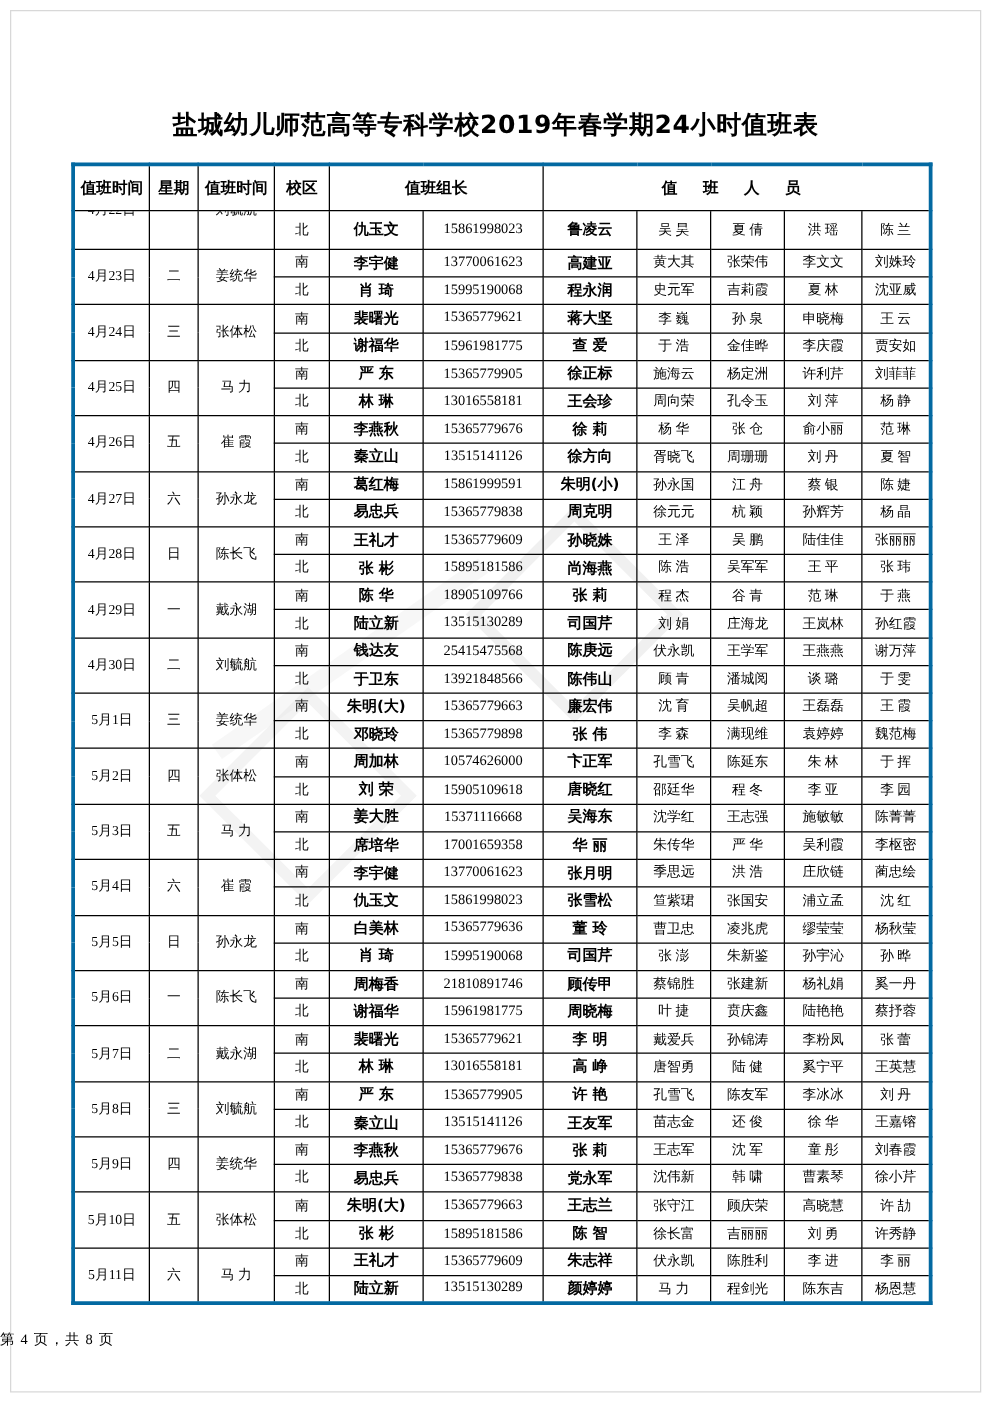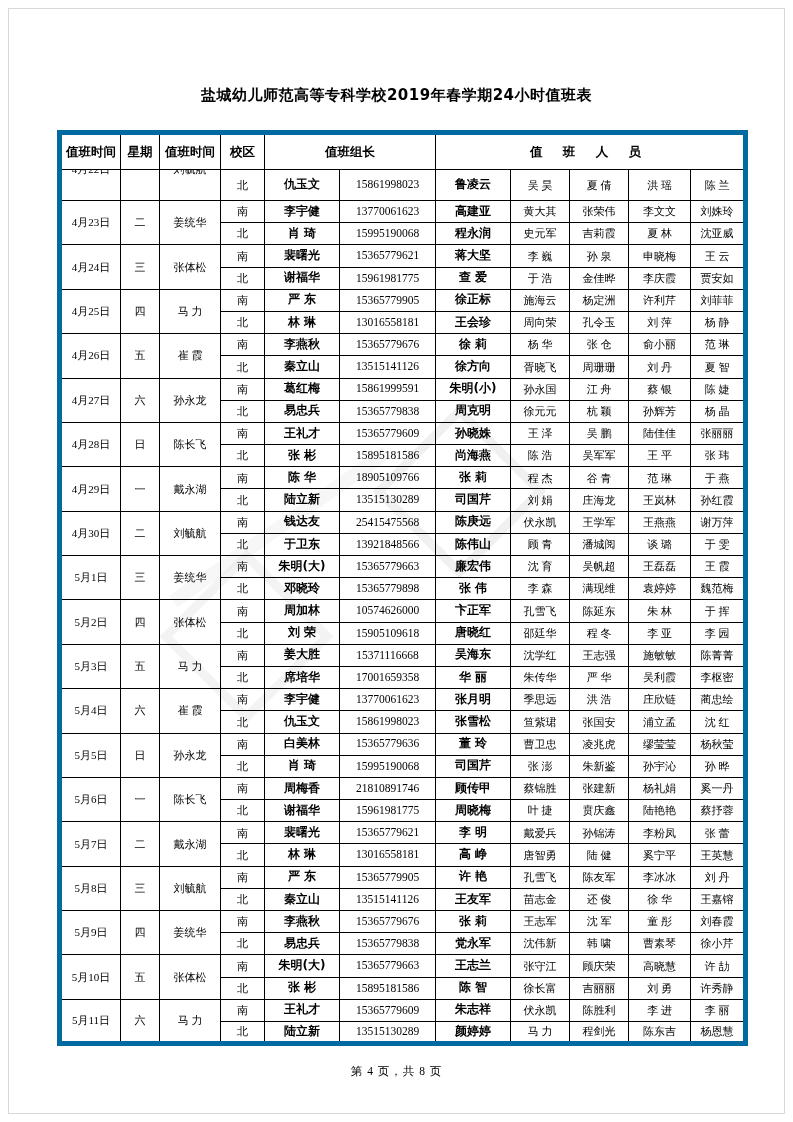--- a/index.html
+++ b/index.html
@@ -7,26 +7,26 @@
     width:793px;height:1122px;position:relative;background:#ffffff;
     font-family:"Liberation Serif","DejuVu Serif",serif;
     color:#000;overflow:hidden;
   }
   .page-frame{
     position:absolute;inset:8px;border:1px solid #d8d8d8;pointer-events:none;
   }
   .doc-title{
     position:absolute;top:86px;left:0;width:100%;text-align:center;
     font-family:"DejaVu Sans","Liberation Sans",sans-serif;
-    font-size:15px;font-weight:700;letter-spacing:.5px;margin:0;
+    font-size:20px;font-weight:700;letter-spacing:.5px;margin:0;
   }
   table.duty{
     position:absolute;left:57px;top:130px;width:686px;
     border-collapse:collapse;table-layout:fixed;
-    border:5px solid #0369a1;
+    border:3px solid #0369a1;
   }
   .duty th,.duty td{
     border:1px solid #000;padding:0;text-align:center;vertical-align:middle;
     white-space:nowrap;overflow:hidden;line-height:1.15;
   }
   .duty thead tr{height:37px;}
   .duty thead th{
     font-family:"DejaVu Sans","Liberation Sans",sans-serif;
     font-weight:700;font-size:12.5px;
   }
@@ -41,21 +41,21 @@
     font-family:"DejaVu Sans","Liberation Sans",sans-serif;
   }
   .c-ph{
     font-size:11.5px;font-family:Liberation Serif, serif;
   }
   td.clip{vertical-align:top;overflow:hidden;}
   td.clip .half{
     display:block;height:15px;line-height:15px;margin-top:-8px;
   }
   .doc-footer{
-    position:absolute;top:1064px;left:0;width:100%;text-align:center;
+    position:absolute;top:1064px;left:0;width:100%;
     font-size:11.5px;font-family:"Liberation Serif","DejaVu Serif",serif;
     letter-spacing:1px;
   }
   .wm{position:absolute;pointer-events:none;}
   .wm-d1{left:398px;top:430px;width:105px;height:105px;border:9px solid #dedede;transform:rotate(45deg);opacity:.45;}
   .wm-d2{left:185px;top:575px;width:105px;height:105px;border:9px solid #e2e2e2;transform:rotate(45deg);opacity:.40;}
   .wm-bar{left:150px;top:520px;width:260px;height:14px;background:#e9e9e9;transform:rotate(-35deg);opacity:.35;}
 </style>
 </head>
 <body>

